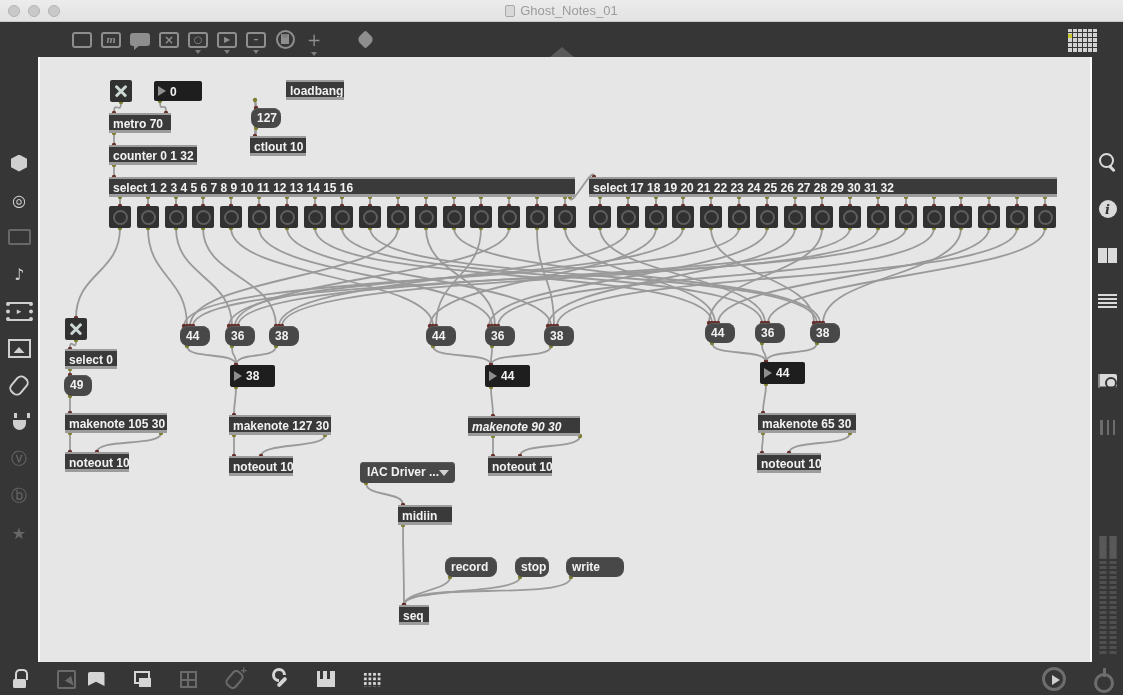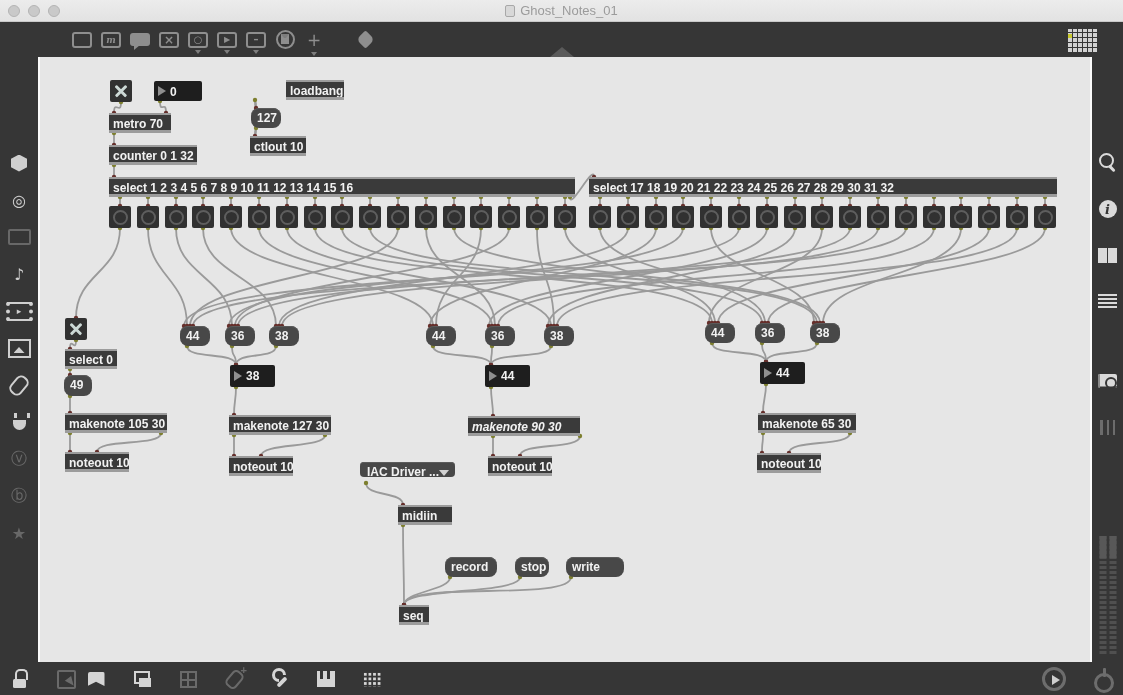--- a/index.html
+++ b/index.html
@@ -534,21 +534,21 @@
         <div class="node msg" style="left: 504px; top: 269px; width: 30px; height: 20px;">38</div>
         <div class="node num" style="left: 445px; top: 308px; width: 45px; height: 22px;">44</div>
         <div class="node obj" style="left: 428px; top: 359px; width: 112px; height: 20px; font-style: italic;">makenote 90 30</div>
         <div class="node obj" style="left: 448px; top: 399px; width: 64px; height: 20px;">noteout 10</div>
         <div class="node msg" style="left: 665px; top: 266px; width: 30px; height: 20px;">44</div>
         <div class="node msg" style="left: 715px; top: 266px; width: 30px; height: 20px;">36</div>
         <div class="node msg" style="left: 770px; top: 266px; width: 30px; height: 20px;">38</div>
         <div class="node num" style="left: 720px; top: 305px; width: 45px; height: 22px;">44</div>
         <div class="node obj" style="left: 718px; top: 356px; width: 98px; height: 20px;">makenote 65 30</div>
         <div class="node obj" style="left: 717px; top: 396px; width: 64px; height: 20px;">noteout 10</div>
-        <div class="node umenu" style="left: 320px; top: 405px; width: 95px; height: 15px;">IAC Driver ...</div>
+        <div class="node umenu" style="left: 320px; top: 405px; width: 95px; height: 21px;">IAC Driver ...</div>
         <div class="node obj" style="left: 358px; top: 448px; width: 54px; height: 20px;">midiin</div>
         <div class="node msg" style="left: 405px; top: 500px; width: 52px; height: 20px;">record</div>
         <div class="node msg" style="left: 475px; top: 500px; width: 34px; height: 20px;">stop</div>
         <div class="node msg" style="left: 526px; top: 500px; width: 58px; height: 20px;">write</div>
         <div class="node obj" style="left: 359px; top: 548px; width: 30px; height: 20px;">seq</div>
         <div class="node btn" style="left: 69px; top: 149px; width: 22px; height: 22px;"></div>
         <div class="node btn" style="left: 97px; top: 149px; width: 22px; height: 22px;"></div>
         <div class="node btn" style="left: 125px; top: 149px; width: 22px; height: 22px;"></div>
         <div class="node btn" style="left: 152px; top: 149px; width: 22px; height: 22px;"></div>
         <div class="node btn" style="left: 180px; top: 149px; width: 22px; height: 22px;"></div>

